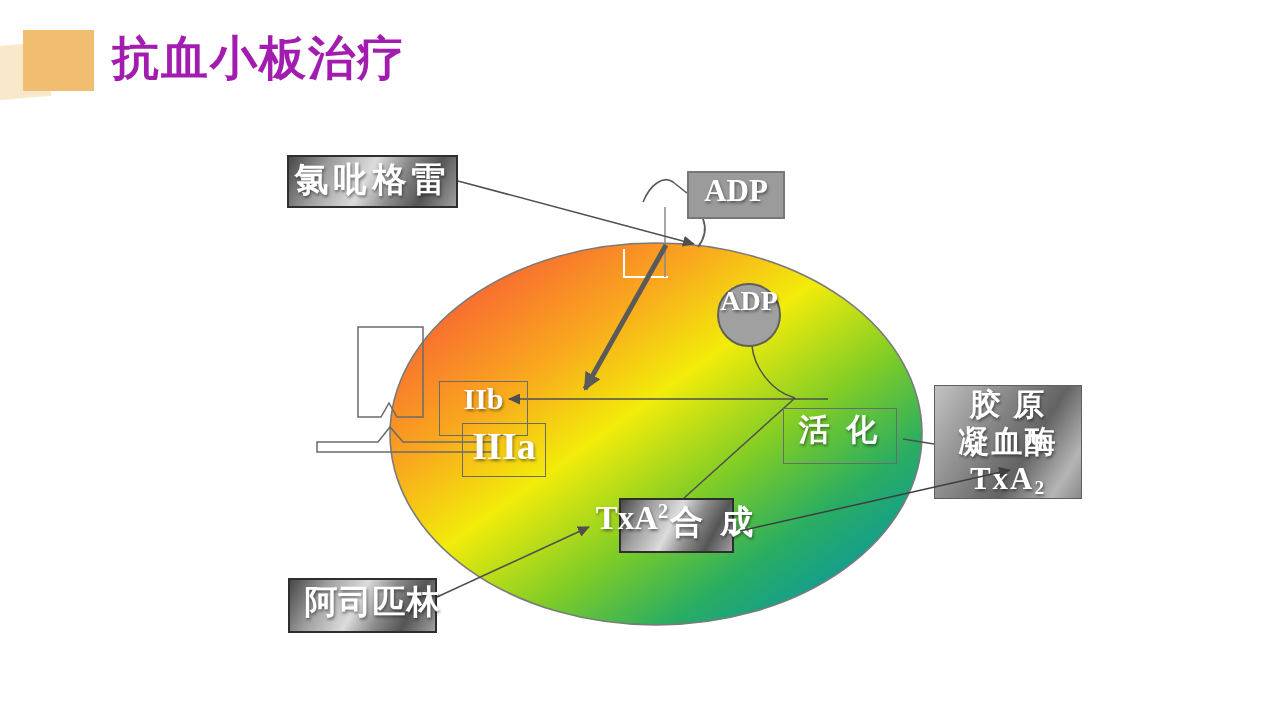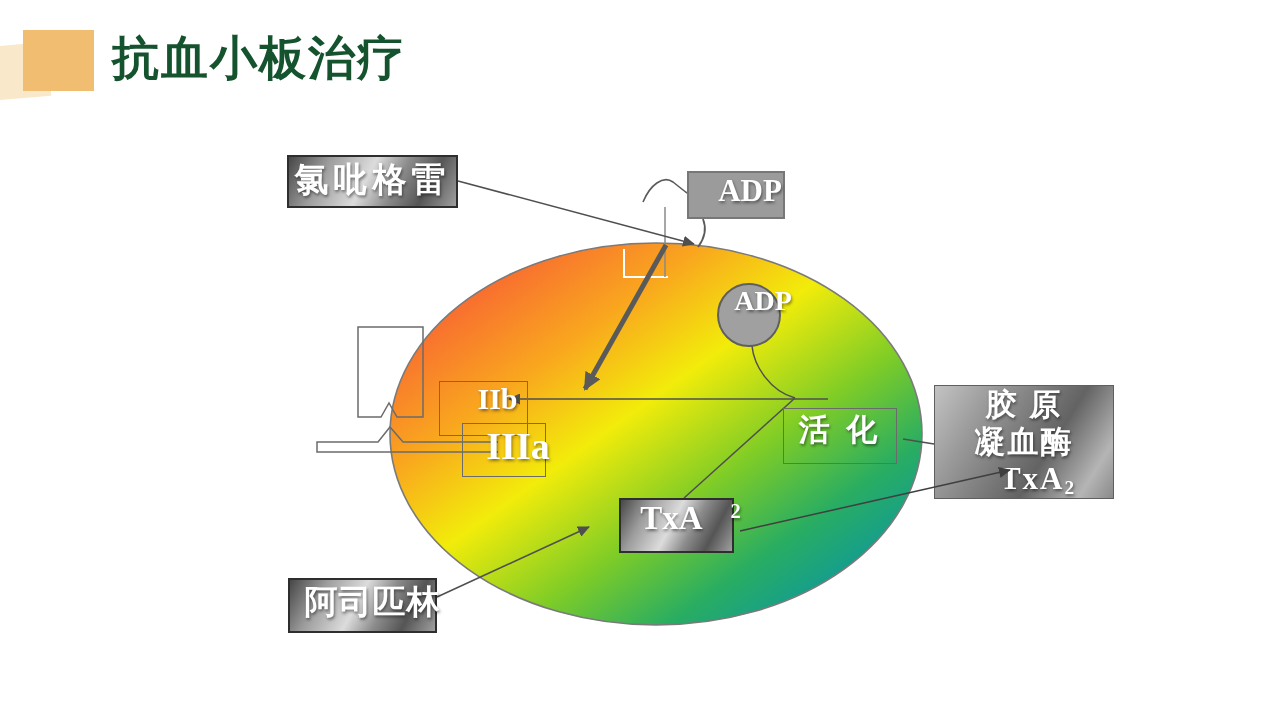--- a/index.html
+++ b/index.html
@@ -4,58 +4,58 @@
 <style>
   html,body{margin:0;padding:0;}
   body{width:1280px;height:720px;background:#ffffff;overflow:hidden;
        font-family:"Liberation Sans",sans-serif;position:relative;}
   .abs{position:absolute;}
 
   
   .deco-back{left:-3px;top:44px;width:52px;height:54px;background:#FAE8CB;
              transform:rotate(-5deg);z-index:1;}
   .deco-square{left:23px;top:30px;width:71px;height:61px;background:#F1BE71;z-index:2;}
-  .slide-title{left:112px;top:27px;font-size:47px;font-weight:bold;color:#14532d;
+  .slide-title{left:112px;top:27px;font-size:47px;font-weight:bold;color:#a21caf;
                letter-spacing:2px;z-index:2;white-space:nowrap;}
 
   
   #svg-under{left:0;top:0;z-index:1;pointer-events:none;}
   #svg-over{left:0;top:0;z-index:4;pointer-events:none;}
 
   
   .box{display:flex;align-items:flex-start;justify-content:center;color:#ffffff;
        font-weight:bold;z-index:3;white-space:nowrap;
        text-shadow:1px 2px 3px rgba(0,0,0,0.45);}
   .metal{background:linear-gradient(118deg,#474747 0%,#9c9c9c 22%,#dcdcdc 46%,
           #8c8c8c 63%,#555555 80%,#9f9f9f 100%);
          border:2px solid #2e2e2e;box-sizing:border-box;}
   .metal-light{background:linear-gradient(122deg,#c3c3c3 0%,#9a9a9a 25%,#777777 48%,
           #636363 62%,#b5b5b5 86%,#8a8a8a 100%);
          border:1px solid #5f5f5f;box-sizing:border-box;}
   .flatgray{background:#9b9b9b;border:2px solid #777777;box-sizing:border-box;}
   .outline{background:transparent;border:1px solid #6b6b6b;box-sizing:border-box;}
 
-  .serif{font-family:"Liberation Serif",serif;padding-left:28px;}
+  .serif{font-family:"Liberation Serif",serif;}
   .sub{font-size:0.62em;vertical-align:-0.28em;}
 
   .clopidogrel-box{left:287px;top:155px;width:171px;height:53px;
                    font-size:34px;letter-spacing:5px;}
   .aspirin-box{left:288px;top:578px;width:149px;height:55px;
                font-size:33px;letter-spacing:1px;padding-left:20px;}
   .adp-box{left:687px;top:171px;width:98px;height:48px;font-size:31px;}
   .adp-circle{left:717px;top:283px;width:64px;height:64px;border-radius:50%;
               background:#a0a0a0;border:2px solid #5f5f5f;box-sizing:border-box;
               font-size:28px;}
   .iib-box{left:439px;top:381px;width:89px;height:55px;font-size:30px;}
   .iiia-box{left:462px;top:423px;width:84px;height:54px;font-size:38px;}
   .activation-box{left:783px;top:408px;width:114px;height:56px;
                   font-size:31px;letter-spacing:4px;}
   .txa2syn-box{left:619px;top:498px;width:115px;height:55px;font-size:33px;
                overflow:visible;}
-  .agonist-box{left:934px;top:385px;width:180px;height:114px;z-index:3;
+  .agonist-box{left:934px;top:385px;width:148px;height:114px;z-index:3;
                display:flex;flex-direction:column;align-items:center;
                justify-content:space-between;color:#fff;font-weight:bold;
                text-shadow:1px 2px 3px rgba(0,0,0,0.45);}
   .agonist-box .ln{font-size:31px;line-height:37px;letter-spacing:2px;white-space:nowrap;}
 </style>
 </head>
 <body>
 
 <div class="abs deco-back"></div>
 <div class="abs deco-square"></div>
@@ -129,20 +129,21 @@
   <span>IIIa</span>
 </div>
 
 <div class="abs box outline activation-box">
   <span>活 化</span>
 </div>
 
 <div class="abs box metal txa2syn-box">
   <span class="serif">TxA</span>
     <span class="serif sub">2</span>
+    <span style="letter-spacing:4px;margin-left:2px;">合 成</span>
 </div>
 
 <div class="abs metal-light agonist-box">
   <div class="ln">胶 原</div>
   <div class="ln">凝血酶</div>
   <div class="ln serif"><span>TxA</span><span class="sub">2</span></div>
 </div>
 
 <div class="abs box metal aspirin-box">
   <span>阿司匹林</span>

